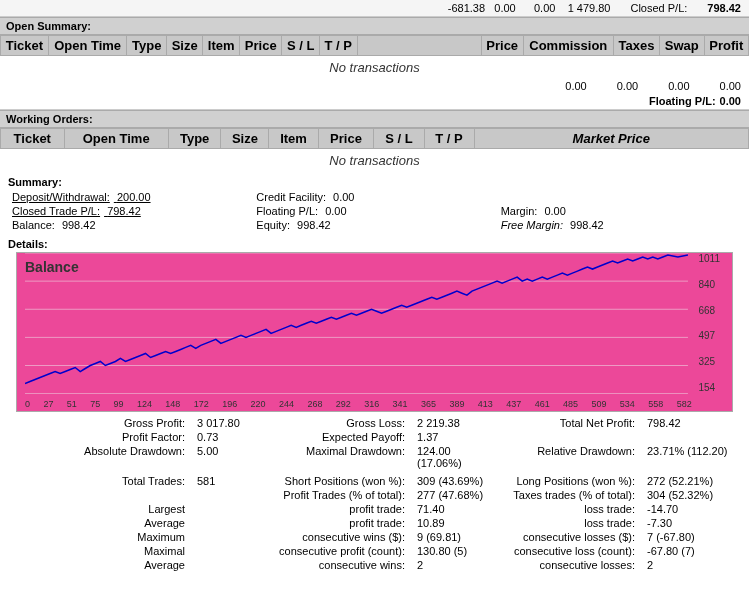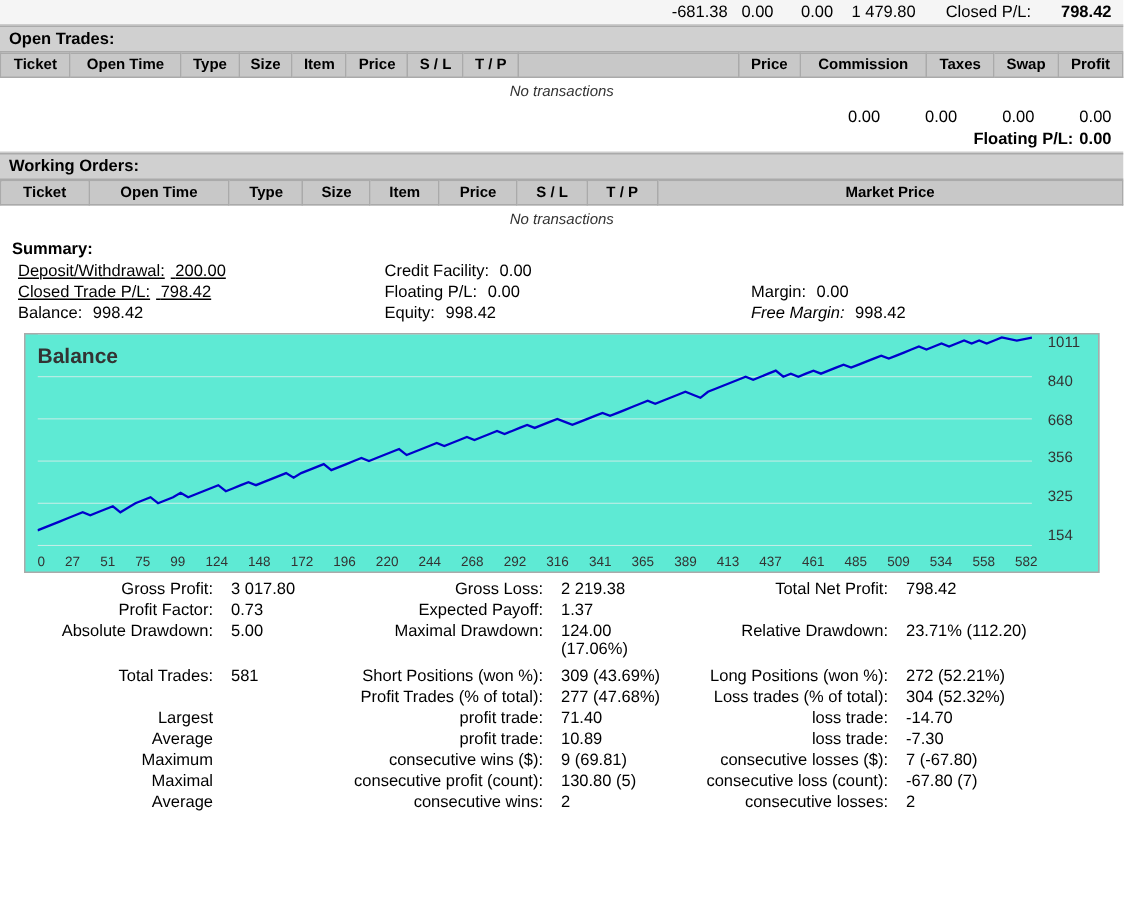--- a/index.html
+++ b/index.html
@@ -31,21 +31,21 @@
       background: #d0d0d0;
       padding: 2px 6px;
       font-weight: bold;
       font-size: 11px;
       border-top: 1px solid #aaa;
       border-bottom: 1px solid #aaa;
     }
     table {
       width: 100%;
       border-collapse: collapse;
-      font-size: 10px;
+      font-size: 13px;
     }
     .col-header-row th {
       background: #c8c8c8;
       border: 1px solid #aaa;
       padding: 2px 4px;
       text-align: center;
       font-weight: bold;
     }
     .no-transactions {
       text-align: center;
@@ -57,21 +57,21 @@
       display: flex;
       justify-content: flex-end;
       padding: 2px 8px;
       font-size: 11px;
       border-bottom: 1px solid #ccc;
     }
     .floating-pl-label { font-weight: bold; margin-right: 4px; }
     .floating-pl-value { font-weight: bold; }
     .chart-container {
       border: 1px solid #aaa;
-      background: #5eead4;
+      background: #ec4899;
       height: 160px;
       position: relative;
       margin: 0 8px;
       overflow: hidden;
     }
     .chart-label {
       position: absolute;
       top: 6px;
       left: 8px;
       font-size: 14px;
@@ -130,21 +130,21 @@
 
 <div class="top-bar">
   <div class="top-bar-values">
     <span>-681.38&nbsp;&nbsp;&nbsp;0.00&nbsp;&nbsp;&nbsp;&nbsp;&nbsp;&nbsp;0.00&nbsp;&nbsp;&nbsp;&nbsp;1 479.80</span>
     <span class="closed-pl-label">Closed P/L:</span>
     <span class="closed-pl-value">798.42</span>
   </div>
 </div>
 
 <div class="section-header">
-  <span>Open Trades:</span>
+  <span>Open Summary:</span>
 </div>
 <table>
   <thead>
     <tr class="col-header-row">
       <th>Ticket</th>
       <th>Open Time</th>
       <th>Type</th>
       <th>Size</th>
       <th>Item</th>
       <th>Price</th>
@@ -183,21 +183,21 @@
   <thead>
     <tr class="col-header-row">
       <th>Ticket</th>
       <th>Open Time</th>
       <th>Type</th>
       <th>Size</th>
       <th>Item</th>
       <th>Price</th>
       <th>S / L</th>
       <th>T / P</th>
-      <th style="min-width:200px;">Market Price</th>
+      <th style="min-width:200px;font-style:italic;">Market Price</th>
     </tr>
   </thead>
   <tbody>
     <tr>
       <td colspan="9" class="no-transactions">No transactions</td>
     </tr>
   </tbody>
 </table>
 
 <div style="padding: 4px 8px;">
@@ -241,27 +241,28 @@
       <td style="padding:1px 4px;">
         <span style="margin-right:4px;font-style:italic;">Free Margin:</span>
         <span>998.42</span>
       </td>
     </tr>
   </tbody>
     </table>
 </div>
 
 <div style="padding: 2px 8px;">
+  <div style="font-weight:bold; margin-bottom:2px;">Details:</div>
   <div class="chart-container">
     <div class="chart-label">Balance</div>
     <div class="chart-y-labels">
       <span>1011</span>
       <span>840</span>
       <span>668</span>
-      <span>356</span>
+      <span>497</span>
       <span>325</span>
       <span>154</span>
     </div>
     <svg class="chart-svg" viewBox="0 0 660 140" preserveAspectRatio="none">
 
       <line x1="0" y1="0" x2="660" y2="0" stroke="#eee" stroke-width="0.5"></line>
       <line x1="0" y1="28" x2="660" y2="28" stroke="#eee" stroke-width="0.5"></line>
       <line x1="0" y1="56" x2="660" y2="56" stroke="#eee" stroke-width="0.5"></line>
       <line x1="0" y1="84" x2="660" y2="84" stroke="#eee" stroke-width="0.5"></line>
       <line x1="0" y1="112" x2="660" y2="112" stroke="#eee" stroke-width="0.5"></line>
@@ -307,21 +308,21 @@
       <span>461</span>
       <span>485</span>
       <span>509</span>
       <span>534</span>
       <span>558</span>
       <span>582</span>
     </div>
   </div>
 </div>
 
-<div style="padding: 2px 8px;">
+<div style="padding: 2px 8px; margin-left: 43px;">
   <table class="stats-table">
 
     <tbody>
         <tr>
       <td class="right" style="width:140px;">Gross Profit:</td>
       <td style="width:80px;">3 017.80</td>
       <td class="right" style="width:140px;">Gross Loss:</td>
       <td style="width:80px;">2 219.38</td>
       <td class="right" style="width:150px;">Total Net Profit:</td>
       <td>798.42</td>
@@ -355,21 +356,21 @@
       <td>309 (43.69%)</td>
       <td class="right">Long Positions (won %):</td>
       <td>272 (52.21%)</td>
     </tr>
 
     <tr>
       <td></td>
           <td></td>
       <td class="right">Profit Trades (% of total):</td>
       <td>277 (47.68%)</td>
-      <td class="right">Loss trades (% of total):</td>
+      <td class="right">Taxes trades (% of total):</td>
       <td>304 (52.32%)</td>
     </tr>
 
     <tr>
       <td class="right">Largest</td>
       <td></td>
       <td class="right">profit trade:</td>
       <td>71.40</td>
       <td class="right">loss trade:</td>
       <td>-14.70</td>

